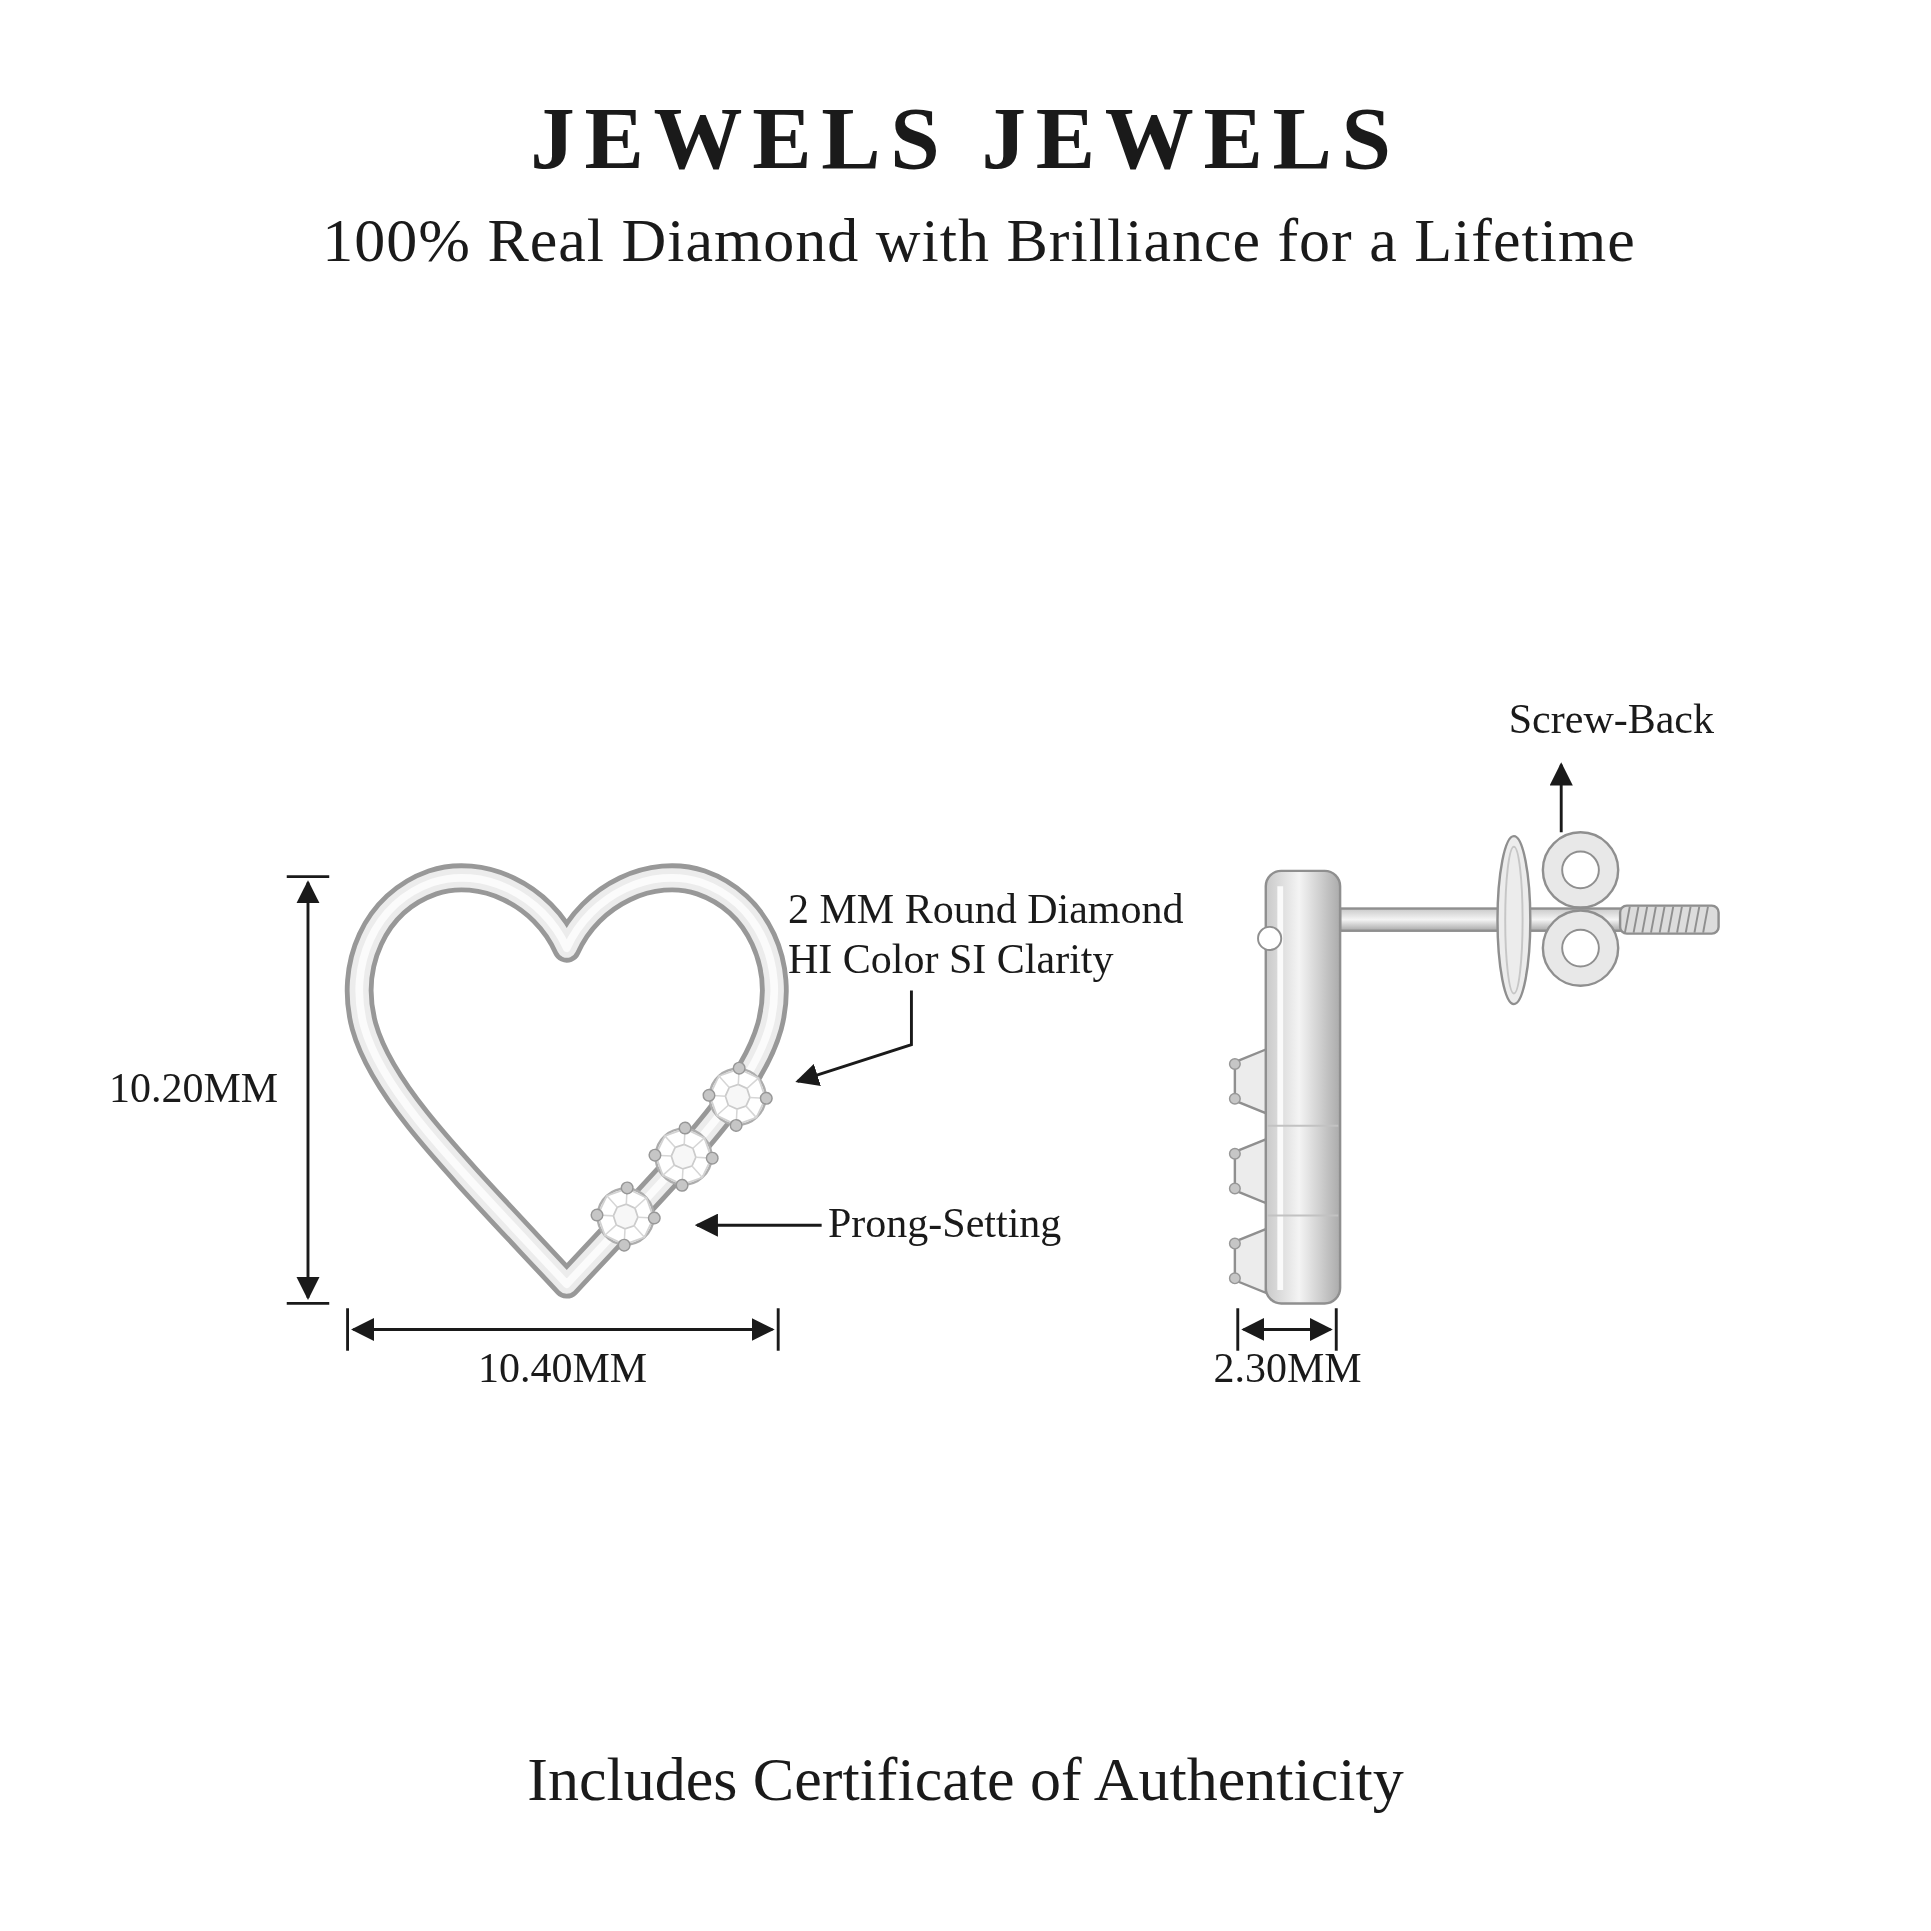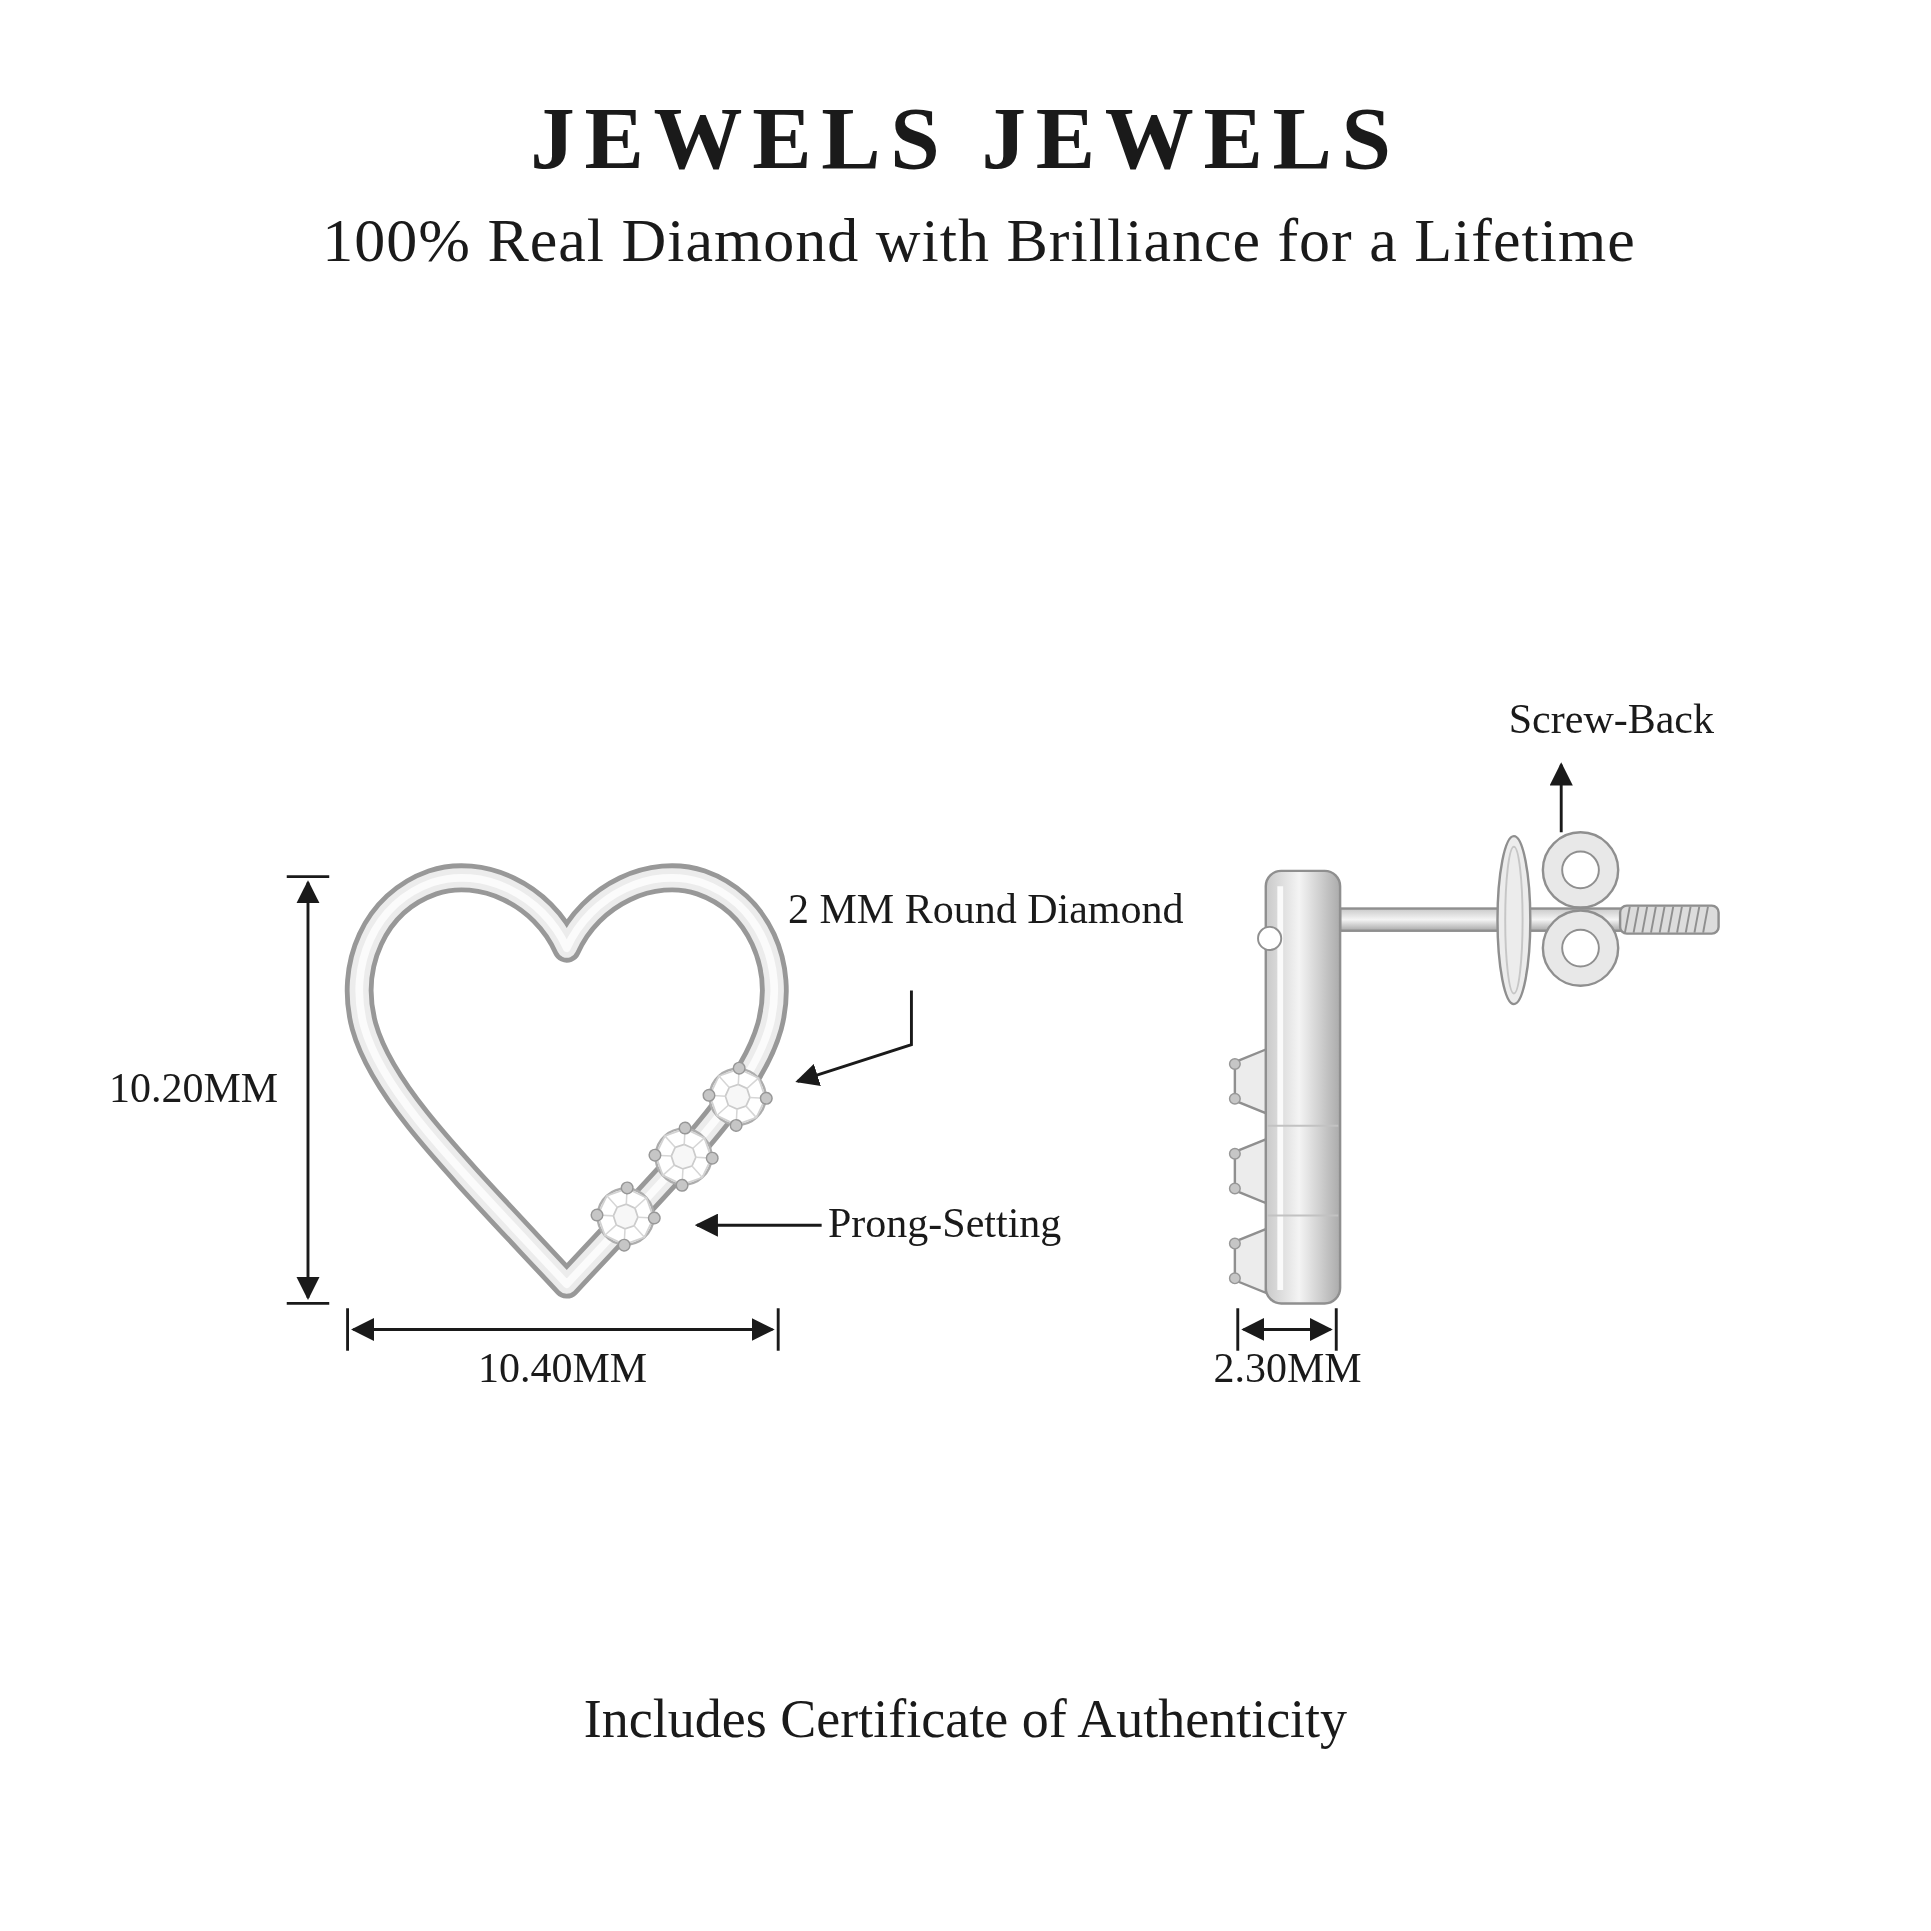--- a/index.html
+++ b/index.html
@@ -22,23 +22,23 @@
   }
   .subtitle {
     left: 0; right: 0; top: 205px;
     text-align: center;
     font-size: 62px;
     font-weight: 400;
     letter-spacing: 1px;
     margin-left: 27px;
   }
   .footer-note {
-    left: 0; right: 0; top: 1688px;
+    left: 0; right: 0; top: 1744px;
     text-align: center;
-    font-size: 54px;
+    font-size: 62px;
   }
   .dim-label { font-size: 42px; white-space: nowrap; }
   .lbl-height { left: 97px; top: 1064px; width: 193px; text-align: center; }
   .lbl-width  { left: 379px; top: 1344px; width: 367px; text-align: center; }
   .lbl-sidewidth { left: 1186px; top: 1344px; width: 203px; text-align: center; }
   .lbl-gemnote { left: 788px; top: 884px; line-height: 50px; }
   .lbl-prong { left: 828px; top: 1199px; }
   .lbl-screw { left: 1405px; top: 695px; width: 309px; text-align: right; }
   svg.diagram { position: absolute; left: 0; top: 0; }
 </style>
@@ -178,20 +178,21 @@
       <line x1="1617" y1="862" x2="1617" y2="792" marker-end="url(#arrow)"></line>
     </g>
   </svg>
 
   <div class="abs dim-label lbl-height">10.20MM</div>
   <div class="abs dim-label lbl-width">10.40MM</div>
   <div class="abs dim-label lbl-sidewidth">2.30MM</div>
 
   <div class="abs dim-label lbl-gemnote">
     <div>2 MM Round Diamond</div>
+    <div>HI Color SI Clarity</div>
   </div>
 
   <div class="abs dim-label lbl-prong">Prong-Setting</div>
 
   <div class="abs dim-label lbl-screw">Screw-Back</div>
 
   <div class="abs footer-note">Includes Certificate of Authenticity</div>
 
 </div>
 

